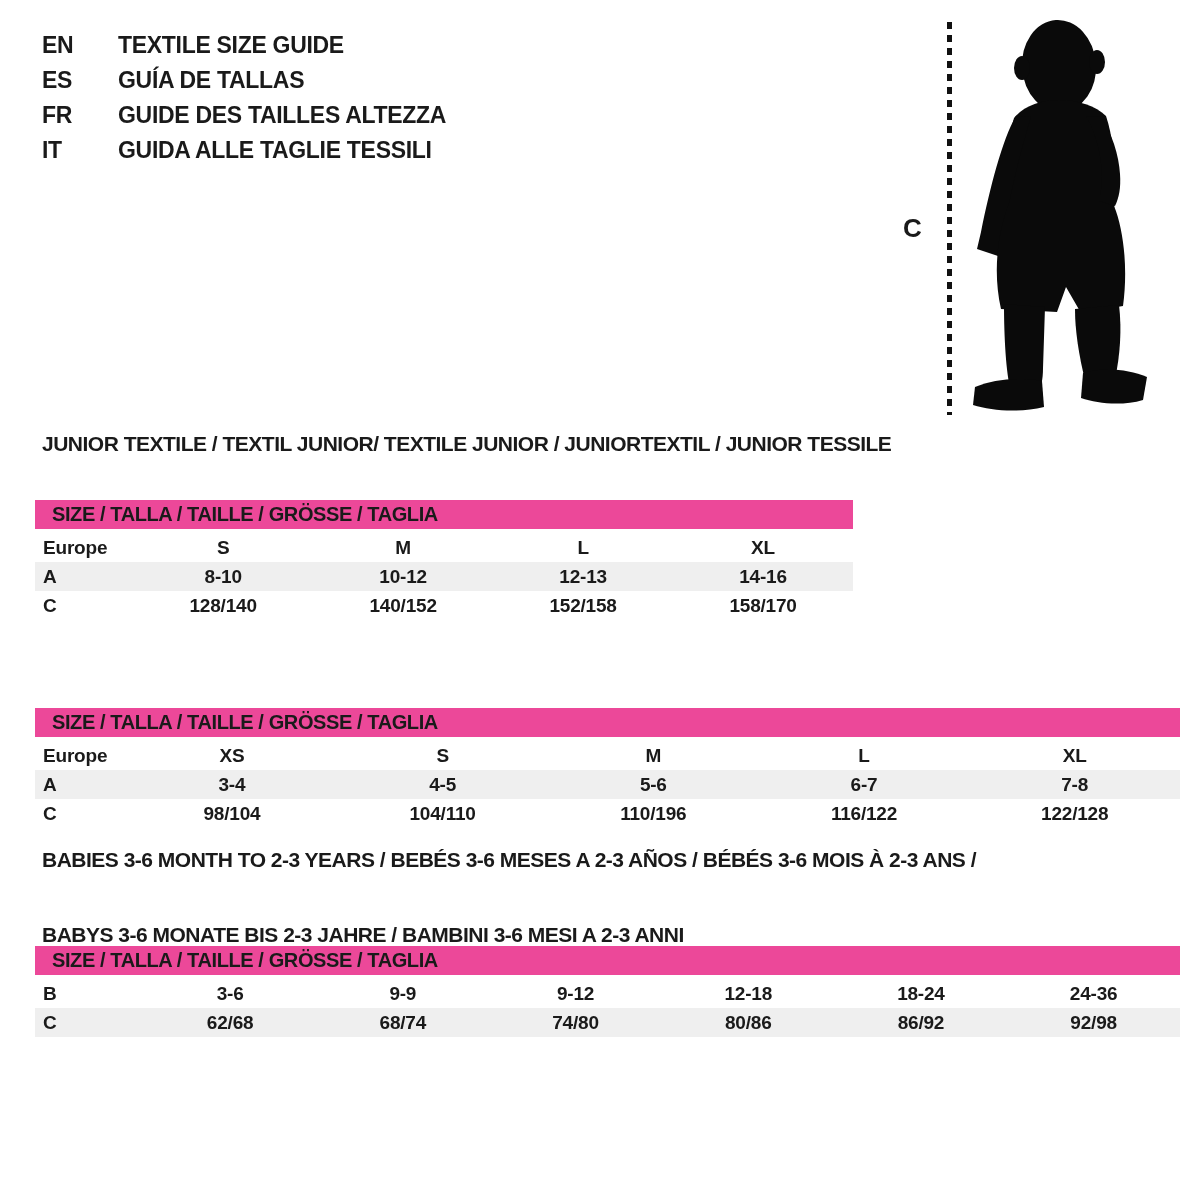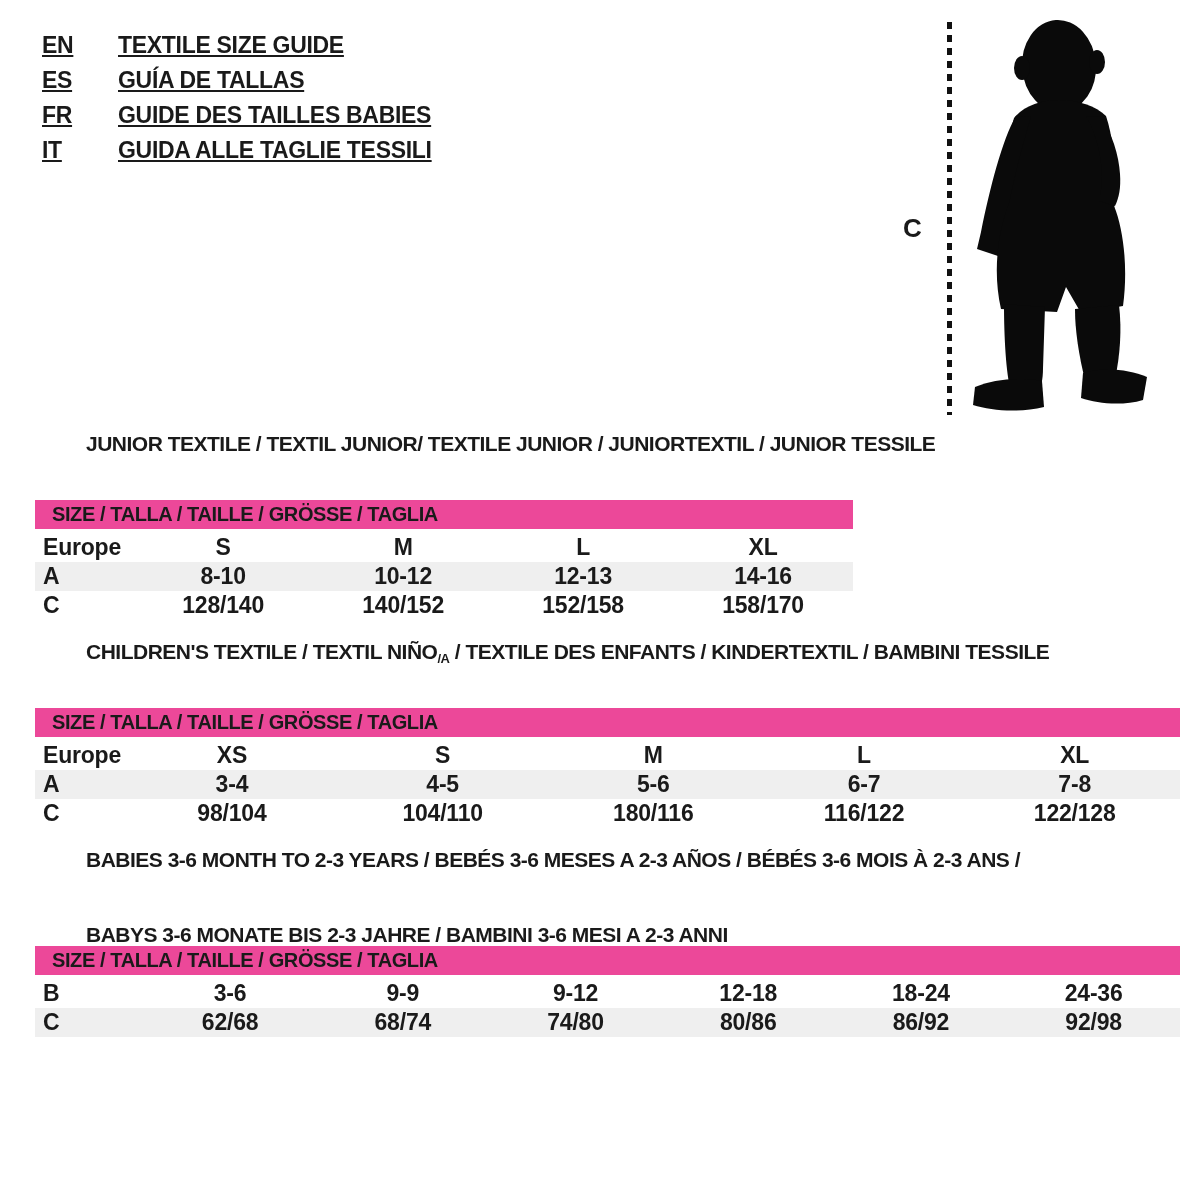--- a/index.html
+++ b/index.html
@@ -6,38 +6,38 @@
   .page{
     position:relative;
     width:1200px;height:1200px;
     background:#ffffff;
     color:#1a1a1a;
     font-family:"Liberation Sans", sans-serif;
     font-weight:bold;
     overflow:hidden;
   }
   
-  .lang-block{position:absolute;left:42px;top:34px;text-decoration:underline;}
+  .lang-block{position:absolute;left:42px;top:34px;}
   .lang-row{display:flex;height:23px;margin-bottom:12px;font-size:23px;letter-spacing:-0.3px;line-height:23px;}
   .lang-code{width:76px;}
   .lang-label{white-space:nowrap;}
   
   .measure-line{
     position:absolute;left:947px;top:22px;width:5px;height:393px;
     background:repeating-linear-gradient(to bottom,#111 0 7px,transparent 7px 13px);
   }
   .measure-label{position:absolute;left:903px;top:213px;font-size:26px;}
   .toddler{position:absolute;left:962px;top:16px;width:190px;height:400px;}
   
-  .section-title{position:absolute;left:42px;font-size:21px;letter-spacing:-0.5px;white-space:nowrap;line-height:22px;margin-left:44px;}
+  .section-title{position:absolute;left:42px;font-size:21px;letter-spacing:-0.5px;white-space:nowrap;line-height:22px;}
   .title-sub{font-size:13px;position:relative;top:4px;}
   .tbl{position:absolute;left:35px;}
   .size-bar{height:29px;background:#ec4899;font-size:20px;line-height:29px;padding-left:17px;letter-spacing:-0.4px;box-sizing:border-box;margin-top:18px;}
   .tbl-body{margin-top:4px;}
-  .trow{display:flex;height:29px;align-items:center;font-size:23px;letter-spacing:-0.2px;}
+  .trow{display:flex;height:29px;align-items:center;font-size:19px;letter-spacing:-0.2px;}
   .trow.stripe{background:#efefef;}
   .lbl{padding-left:8px;box-sizing:border-box;}
   .tbl-junior{width:818px;top:482px;}
   .tbl-children{width:1145px;top:690px;}
   .tbl-babies{width:1145px;top:928px;}
   .tbl-junior .lbl{width:12%;}
   .tbl-children .lbl{width:8%;}
   .tbl-babies .lbl{width:9.5%;}
   .cell{flex:1;text-align:center;}
   
@@ -53,21 +53,21 @@
     <div class="lang-row">
       <span class="lang-code">EN</span>
       <span class="lang-label">TEXTILE SIZE GUIDE</span>
     </div>
     <div class="lang-row">
       <span class="lang-code">ES</span>
       <span class="lang-label">GUÍA DE TALLAS</span>
     </div>
     <div class="lang-row">
       <span class="lang-code">FR</span>
-      <span class="lang-label">GUIDE DES TAILLES BABIES</span>
+      <span class="lang-label">GUIDE DES TAILLES ALTEZZA</span>
     </div>
     <div class="lang-row">
       <span class="lang-code">IT</span>
       <span class="lang-label">GUIDA ALLE TAGLIE TESSILI</span>
     </div>
   </div>
 
   <div class="measure-line"></div>
   <div class="measure-label">C</div>
   <svg class="toddler" viewBox="0 0 190 400" xmlns="http://www.w3.org/2000/svg">
@@ -107,21 +107,20 @@
       <div class="trow">
         <span class="lbl">C</span>
         <span class="cell">128/140</span>
         <span class="cell">140/152</span>
         <span class="cell">152/158</span>
         <span class="cell">158/170</span>
       </div>
     </div>
   </div>
 
-  <div class="section-title" style="top:641px;"><span>CHILDREN'S TEXTILE / TEXTIL NIÑO</span><span class="title-sub">/A</span><span> / TEXTILE DES ENFANTS / KINDERTEXTIL / BAMBINI TESSILE</span></div>
   <div class="tbl tbl-children">
     <div class="size-bar">SIZE / TALLA / TAILLE / GRÖSSE / TAGLIA</div>
     <div class="tbl-body">
       <div class="trow">
         <span class="lbl">Europe</span>
         <span class="cell">XS</span>
         <span class="cell">S</span>
         <span class="cell">M</span>
         <span class="cell">L</span>
         <span class="cell">XL</span>
@@ -131,21 +130,21 @@
         <span class="cell">3-4</span>
         <span class="cell">4-5</span>
         <span class="cell">5-6</span>
         <span class="cell">6-7</span>
         <span class="cell">7-8</span>
       </div>
       <div class="trow">
         <span class="lbl">C</span>
         <span class="cell">98/104</span>
         <span class="cell">104/110</span>
-        <span class="cell">180/116</span>
+        <span class="cell">110/196</span>
         <span class="cell">116/122</span>
         <span class="cell">122/128</span>
       </div>
     </div>
   </div>
 
   <div class="section-title" style="top:849px;">BABIES 3-6 MONTH TO 2-3 YEARS / BEBÉS 3-6 MESES A 2-3 AÑOS / BÉBÉS 3-6 MOIS À 2-3 ANS /</div>
   <div class="section-title" style="top:924px;">BABYS 3-6 MONATE BIS 2-3 JAHRE / BAMBINI 3-6 MESI A 2-3 ANNI</div>
   <div class="tbl tbl-babies">
     <div class="size-bar">SIZE / TALLA / TAILLE / GRÖSSE / TAGLIA</div>

